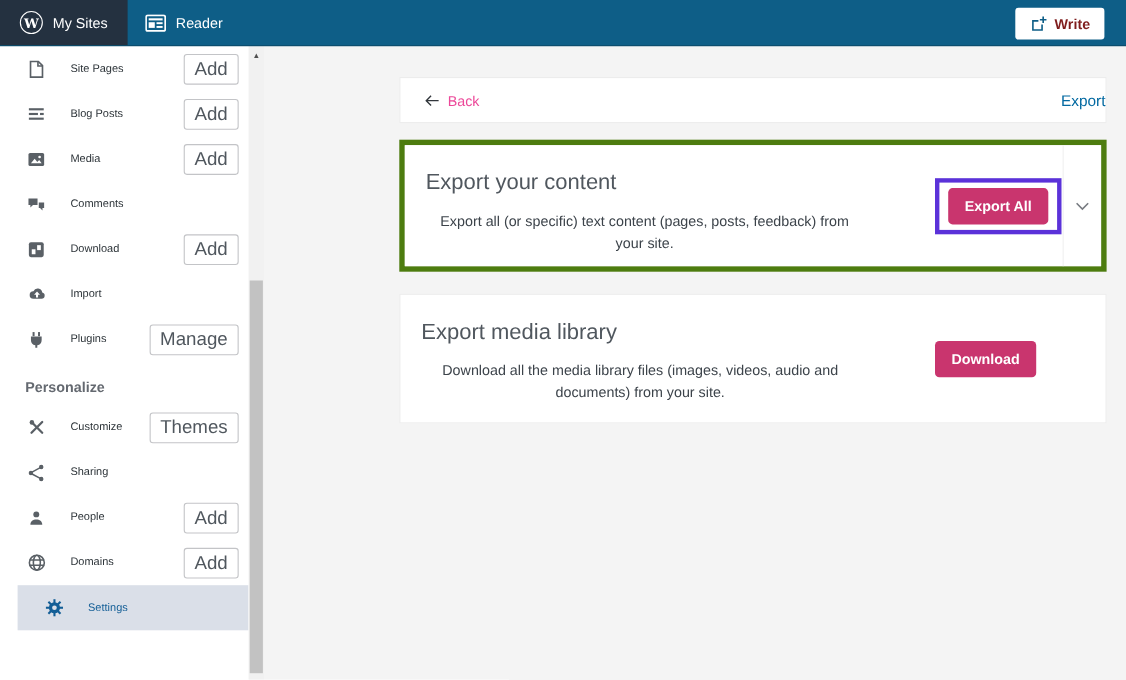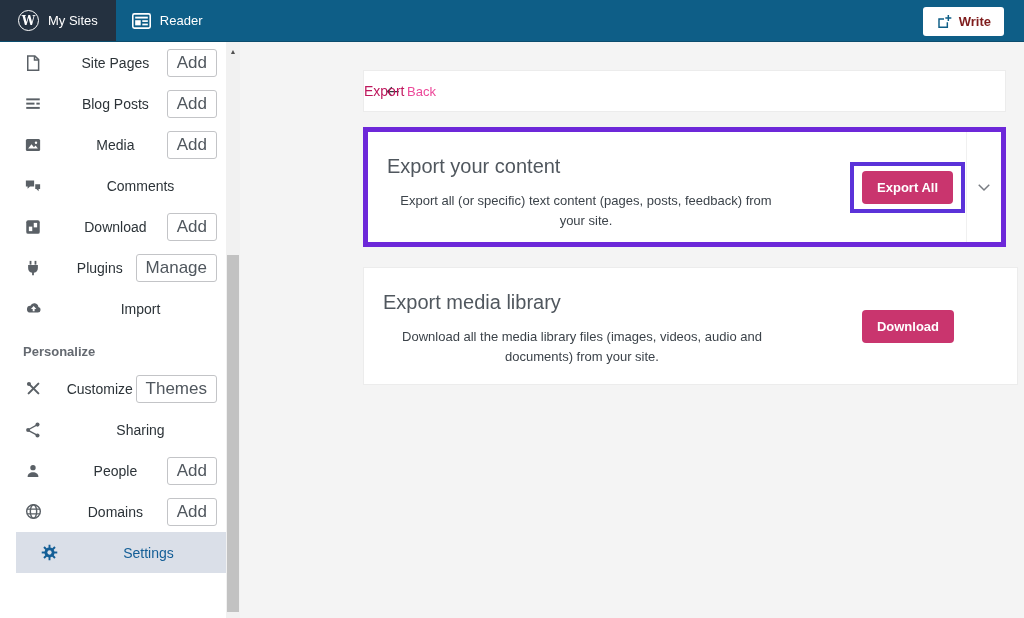--- a/index.html
+++ b/index.html
@@ -23,21 +23,21 @@
                font-size:13px; font-weight:600; display:flex; align-items:center;
                gap:7px; cursor:pointer; font-family:inherit; }
 
   
   .sidebar { position:absolute; top:42px; left:0; width:226px; bottom:0;
              background:#fff; overflow:hidden; }
   .side-item { height:41px; display:flex; align-items:center; padding:0 9px 0 23px;
                cursor:pointer; color:#2c3338; }
   .side-item .s-icon { width:20px; height:20px; color:#5a6066; flex:0 0 20px;
                        display:flex; align-items:center; justify-content:center; }
-  .side-item .s-label { font-size:14px; margin-left:21px; flex:1;text-align:center; }
+  .side-item .s-label { font-size:10px; margin-left:21px; flex:1; }
   .badge { font-size:17px; color:#50575e; background:#fff; border:1px solid #c3c4c7;
            border-radius:3px; padding:3px 9px; cursor:pointer; font-family:inherit; }
   .section-label { height:39px; padding:15px 0 0 23px; font-size:13px; font-weight:700;
                    color:#646970; }
   .side-item.active { background:#dadfe8;margin-left:16px; }
   .side-item.active .s-label { color:#135e96; }
   .side-item.active .s-icon { color:#135e96; }
 
   
   .side-scrollbar { position:absolute; top:42px; right:784px; left:226px; width:14px;
@@ -48,41 +48,41 @@
   .scroll-thumb { position:absolute; top:213px; left:1px; width:12px; height:357px;
                   background:#c2c2c2; cursor:pointer; }
 
   
   .main { position:absolute; top:42px; left:240px; right:0; bottom:0; background:#f4f4f4; }
   .page-header { position:absolute; left:123px; right:18px; top:28px; height:42px;
                  background:#fff; border:1px solid #ececec; display:flex;
                  align-items:center; }
   .back-link { display:flex; align-items:center; gap:7px; padding-left:21px;
                font-size:13px; color:#ec4899; cursor:pointer; }
-  .page-title { position:absolute; left:0; right:0; text-align:left; font-size:14px;
-                color:#be185d; pointer-events:none; }
+  .page-title { position:absolute; left:12px; right:0; text-align:right; font-size:14px;
+                color:#0369a1; pointer-events:none; }
 
   .card { background:#fff; display:flex; }
   .card-body { flex:1; padding:23px 10px 0 19px; }
   .card-title { font-size:20px; font-weight:400; color:#50575e; }
   .card-desc { margin-top:13px; font-size:13px; line-height:1.55; color:#3c434a;
                max-width:398px;text-align:center; }
   .pink-btn { background:#c9356e; color:#fff; border:none; border-radius:4px;
               font-size:13px; font-weight:600; padding:9px 15px; cursor:pointer;
               font-family:inherit; white-space:nowrap; }
   .card-action { display:flex; align-items:center; }
 
   .card1-wrap { position:absolute; left:123px; right:18px; top:85px; height:120px;
-                border:5px solid #6d28d9; background:#ec4899; }
+                border:5px solid #4d7c0f; background:#ec4899; }
   .card1 { width:100%; height:100%; }
   .hl-box { border:4px solid #5b32d9; padding:5px 8px; margin-right:1px; }
   .expand-col { align-self:stretch; width:35px; border-left:1px solid #f0f0f0;
                 display:flex; align-items:center; justify-content:center; cursor:pointer; }
 
-  .card2 { position:absolute; left:123px; right:6px; top:225px; height:118px;
+  .card2 { position:absolute; left:123px; right:18px; top:225px; height:118px;
            border:1px solid #ececec; }
   .card2 .card-action { padding-right:63px; }
 </style>
 </head>
 <body>
 
 <div class="app">
 
   <div class="topbar">
     <div class="tab tab-mysites">
@@ -167,38 +167,38 @@
           <rect x="6.5" y="11.5" width="4.5" height="6" fill="#fff"></rect>
           <rect x="13" y="6.5" width="4.5" height="6" fill="#fff"></rect>
         </svg>
       </span>
       <span class="s-label">Download</span>
       <button class="badge">Add</button>
     </div>
 
     <div class="side-item">
       <span class="s-icon">
+        <svg width="19" height="19" viewBox="0 0 24 24">
+          <path d="M18.2 10.1a5.3 5.3 0 0 0-10.1-1.5A4.3 4.3 0 0 0 8 17.2h9.5a3.6 3.6 0 0 0 .7-7.1z" fill="currentColor"></path>
+          <path d="M12.2 8.7l3.4 3.9h-2.2v3h-2.4v-3H8.8z" fill="#fff"></path>
+        </svg>
+      </span>
+      <span class="s-label">Import</span>
+    </div>
+
+    <div class="side-item">
+      <span class="s-icon">
         <svg width="18" height="18" viewBox="0 0 24 24" fill="currentColor">
           <rect x="7.5" y="2.5" width="2.4" height="5"></rect>
             <rect x="14.1" y="2.5" width="2.4" height="5"></rect>
           <path d="M5.5 8h13v4a6.5 6.5 0 0 1-5.3 6.4V21.5h-2.4v-3.1A6.5 6.5 0 0 1 5.5 12z"></path>
         </svg>
       </span>
       <span class="s-label">Plugins</span>
       <button class="badge">Manage</button>
-    </div>
-
-    <div class="side-item">
-      <span class="s-icon">
-        <svg width="19" height="19" viewBox="0 0 24 24">
-          <path d="M18.2 10.1a5.3 5.3 0 0 0-10.1-1.5A4.3 4.3 0 0 0 8 17.2h9.5a3.6 3.6 0 0 0 .7-7.1z" fill="currentColor"></path>
-          <path d="M12.2 8.7l3.4 3.9h-2.2v3h-2.4v-3H8.8z" fill="#fff"></path>
-        </svg>
-      </span>
-      <span class="s-label">Import</span>
     </div>
 
     <div class="section-label">Personalize</div>
 
     <div class="side-item">
       <span class="s-icon">
         <svg width="19" height="19" viewBox="0 0 24 24" fill="currentColor">
           <rect x="10.7" y="2" width="2.6" height="20" rx="1.3" transform="rotate(45 12 12)"></rect>
           <rect x="10.7" y="2" width="2.6" height="20" rx="1.3" transform="rotate(-45 12 12)"></rect>
           <circle cx="6.3" cy="6.3" r="2.6"></circle>

